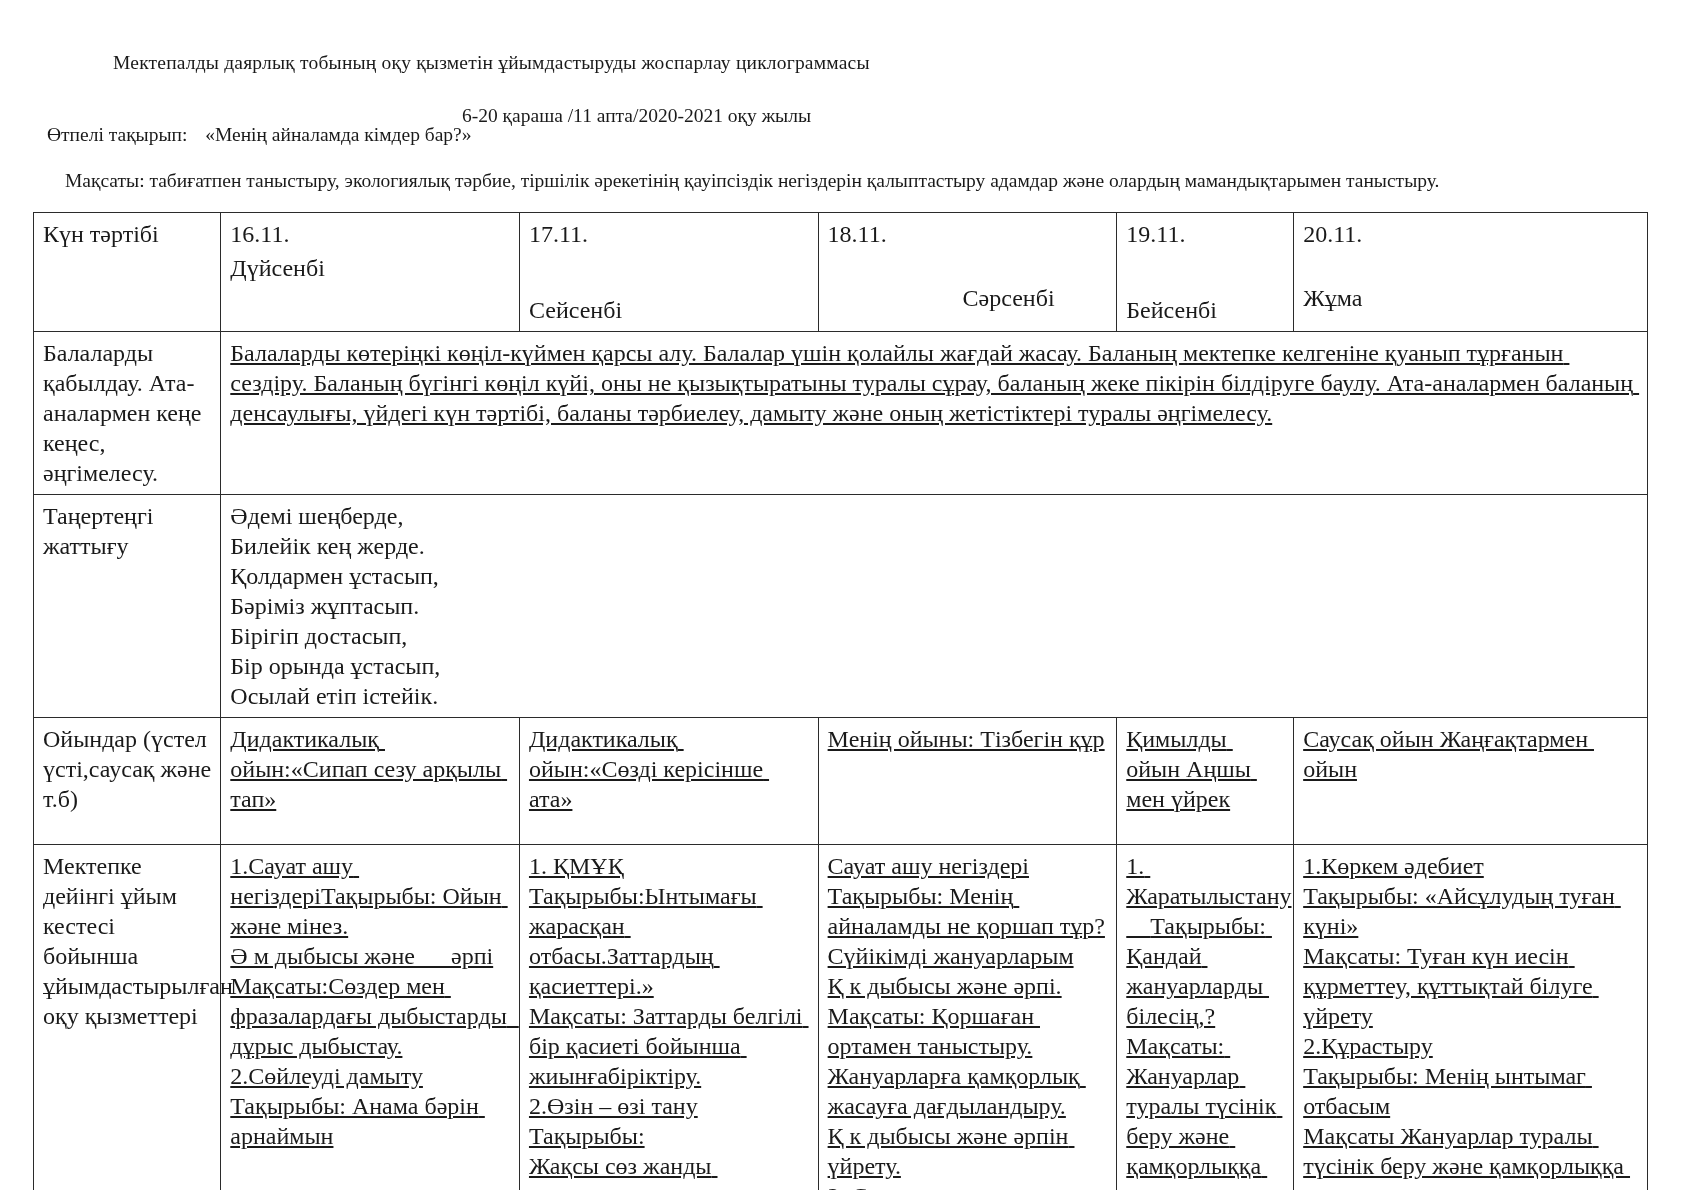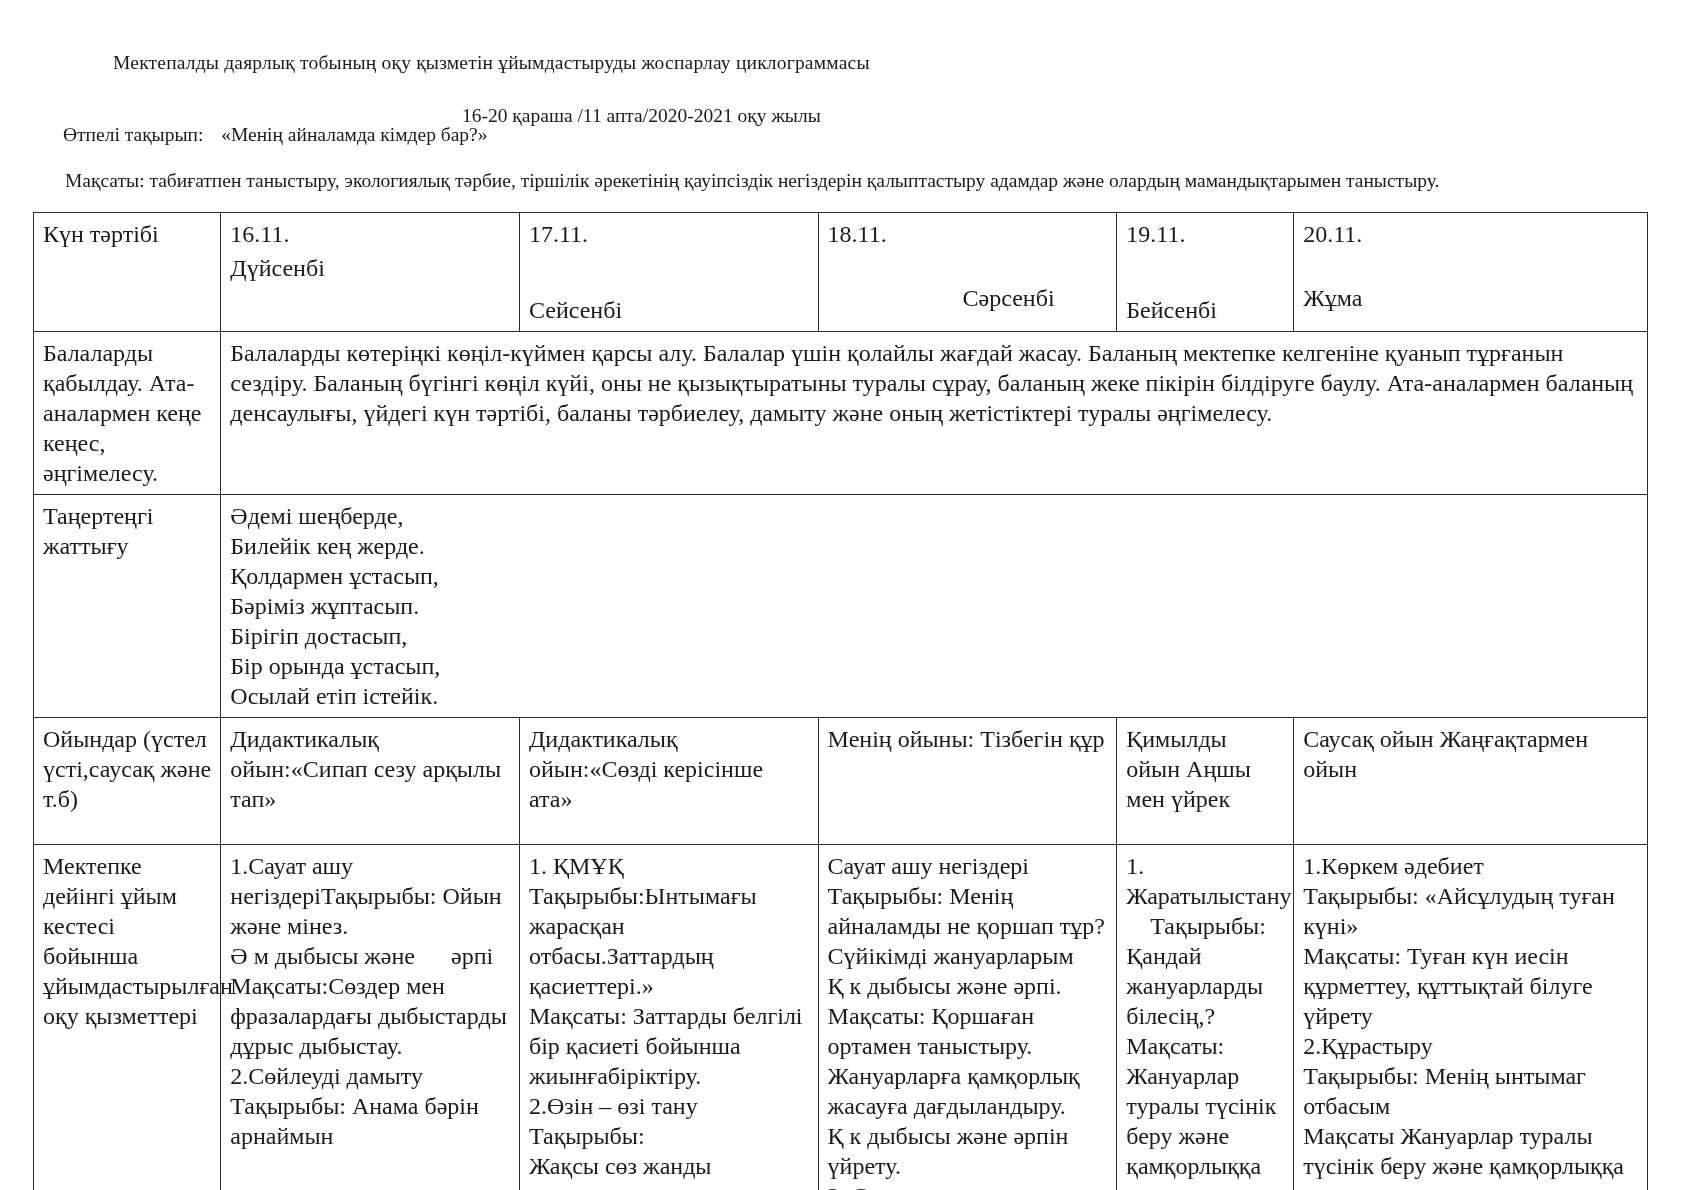--- a/index.html
+++ b/index.html
@@ -32,21 +32,21 @@
   }
   .hdr-week {
     position: absolute;
     left: 462px;
     top: 105px;
     font-size: 19.5px;
     white-space: nowrap;
   }
   .hdr-theme {
     position: absolute;
-    left: 63px;
+    left: 47px;
     top: 124px;
     font-size: 19.5px;
     white-space: nowrap;
   }
   .hdr-goal {
     position: absolute;
     left: 65px;
     top: 170px;
     width: 1600px;
     font-size: 19.5px;
@@ -85,29 +85,29 @@
   }
   .daycell.indent .dow {
     margin-left: 108px;
   }
   .row-greet td { height: 104px; }
   .row-morning td { height: 168px; }
   .row-games td { height: 114px; }
   .row-activities td { height: 286px; }
 
   .poem div { white-space: pre; }
-  .cellblock { white-space: pre-wrap; }
+  .cellblock { white-space: pre-wrap; text-decoration: underline; }
 </style>
 </head>
 <body>
 
 <div class="page">
 
   <div class="hdr-title">Мектепалды даярлық  тобының  оқу қызметін  ұйымдастыруды жоспарлау  циклограммасы</div>
-  <div class="hdr-week">16-20 қараша  /11 апта/2020-2021 оқу жылы</div>
+  <div class="hdr-week">6-20 қараша  /11 апта/2020-2021 оқу жылы</div>
   <div class="hdr-theme">
     <span>Өтпелі тақырып:</span>
     <span style="display:inline-block;width:8px"></span>
     <span>«Менің айналамда кімдер бар?»</span>
   </div>
   <div class="hdr-goal">Мақсаты: табиғатпен таныстыру, экологиялық тәрбие, тіршілік  әрекетінің қауіпсіздік негіздерін қалыптастыру  адамдар және олардың мамандықтарымен таныстыру.</div>
 
   <table class="cyclogram">
     <colgroup>
       <col class="col-label">

